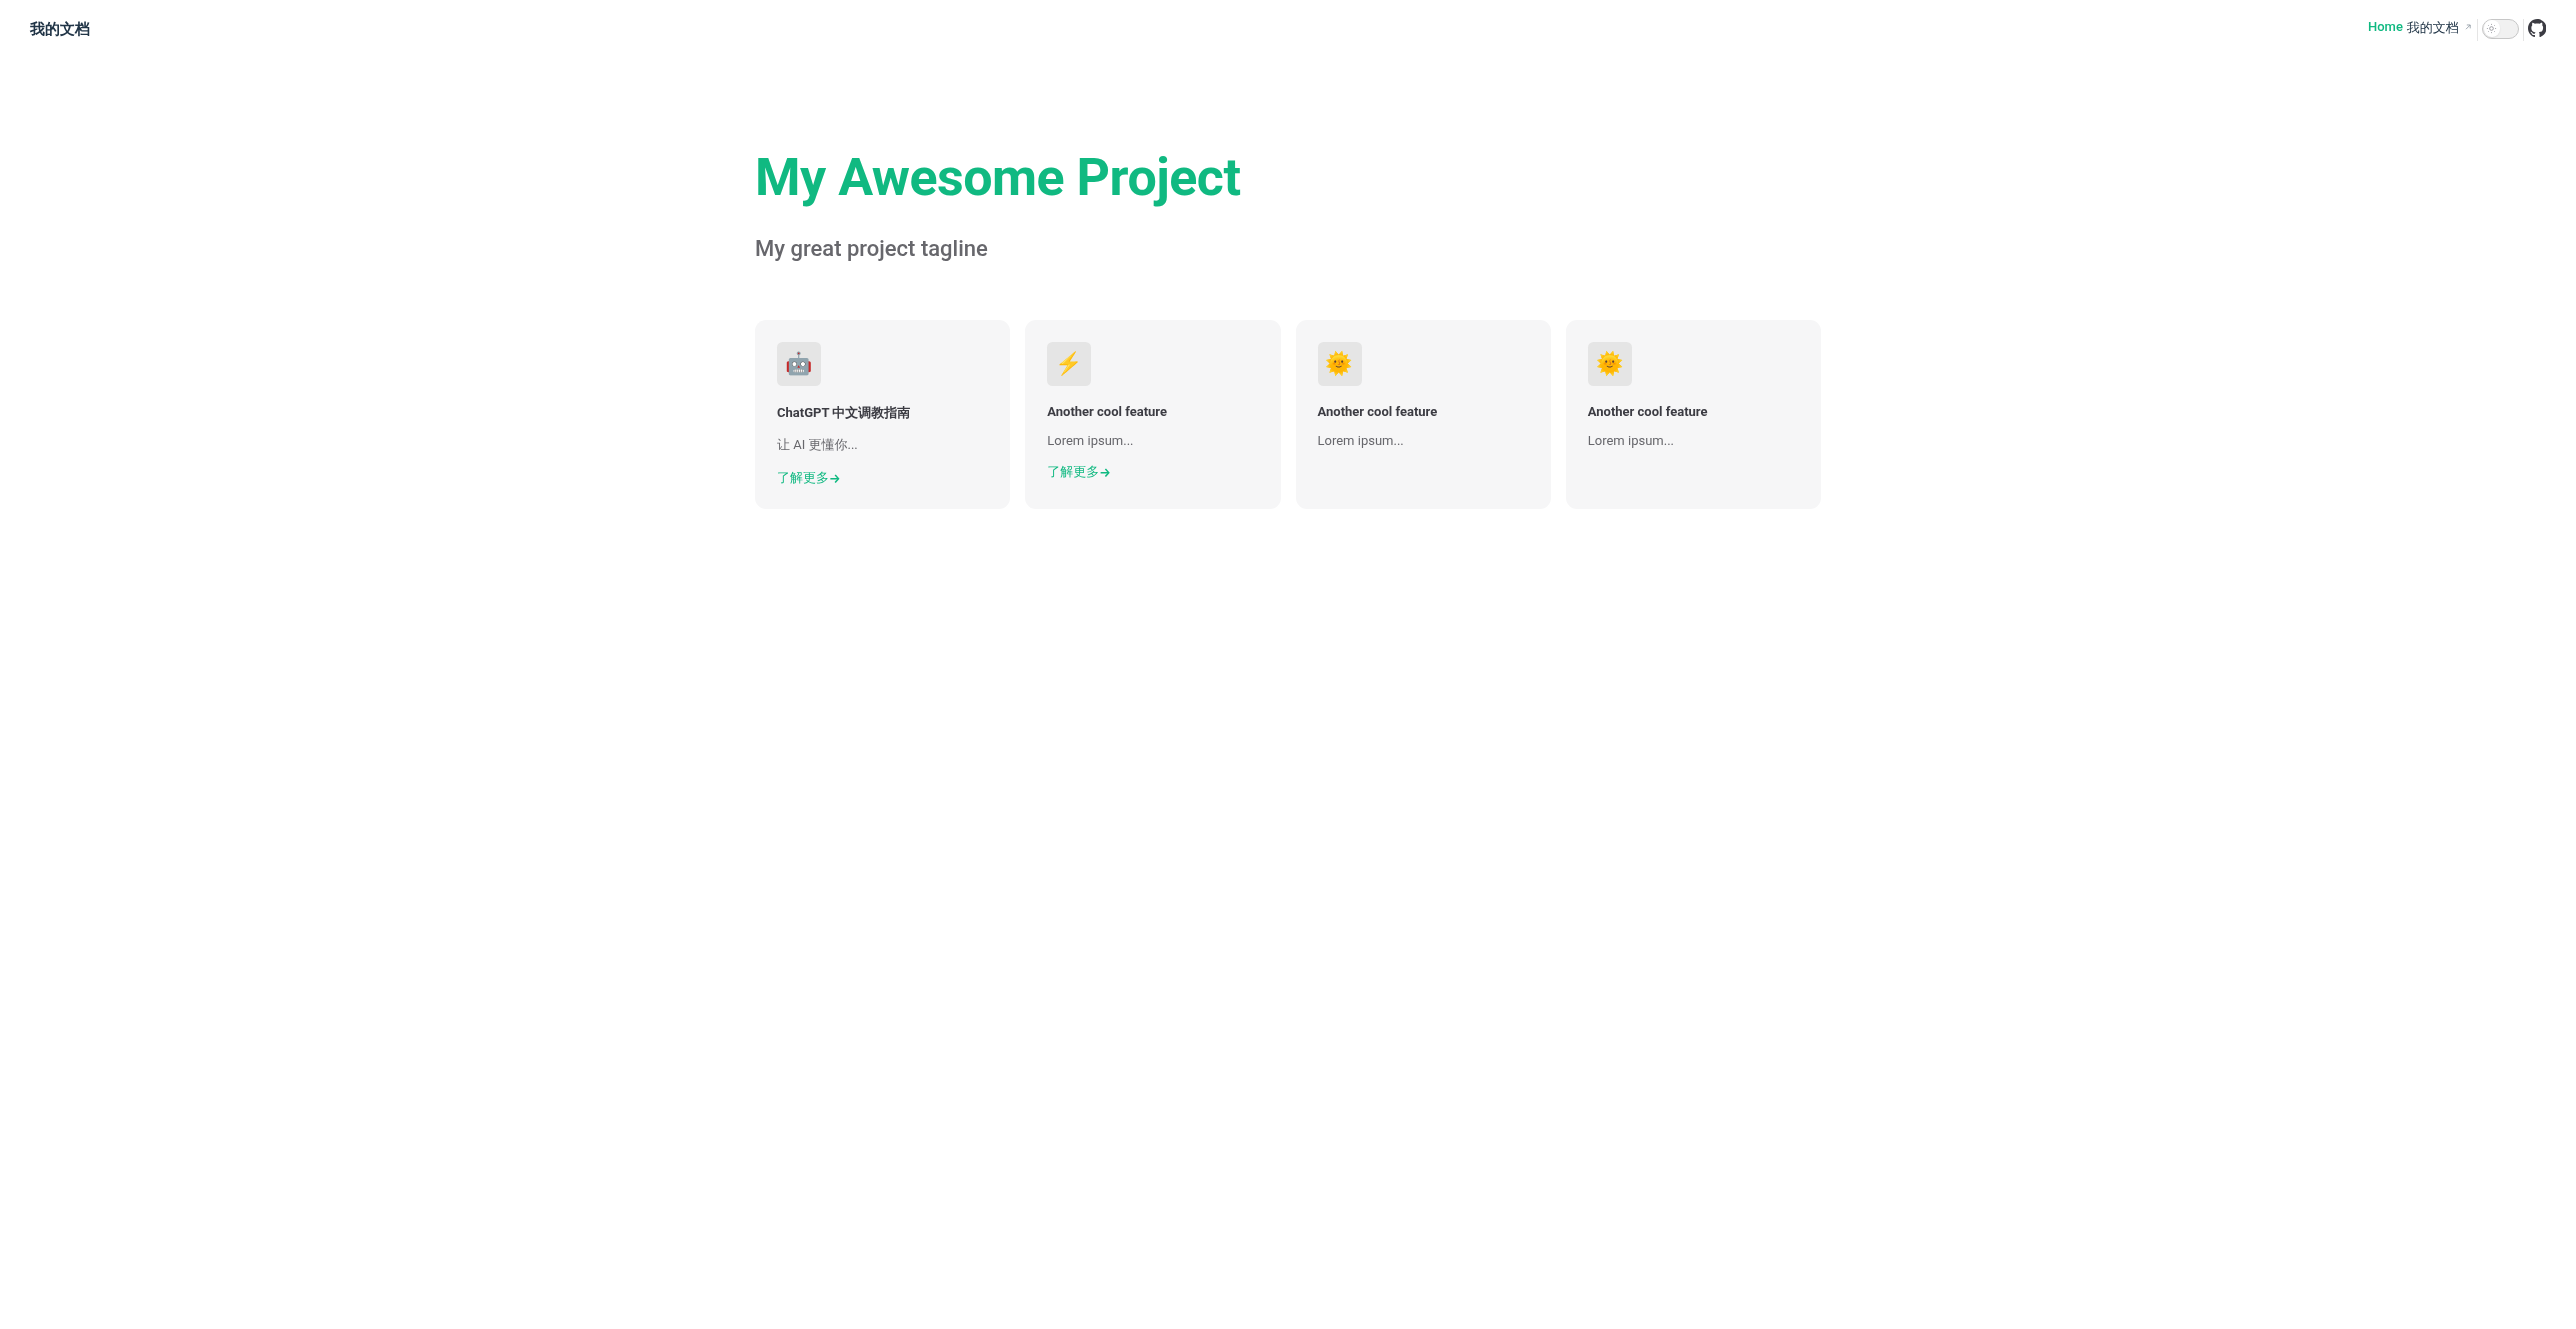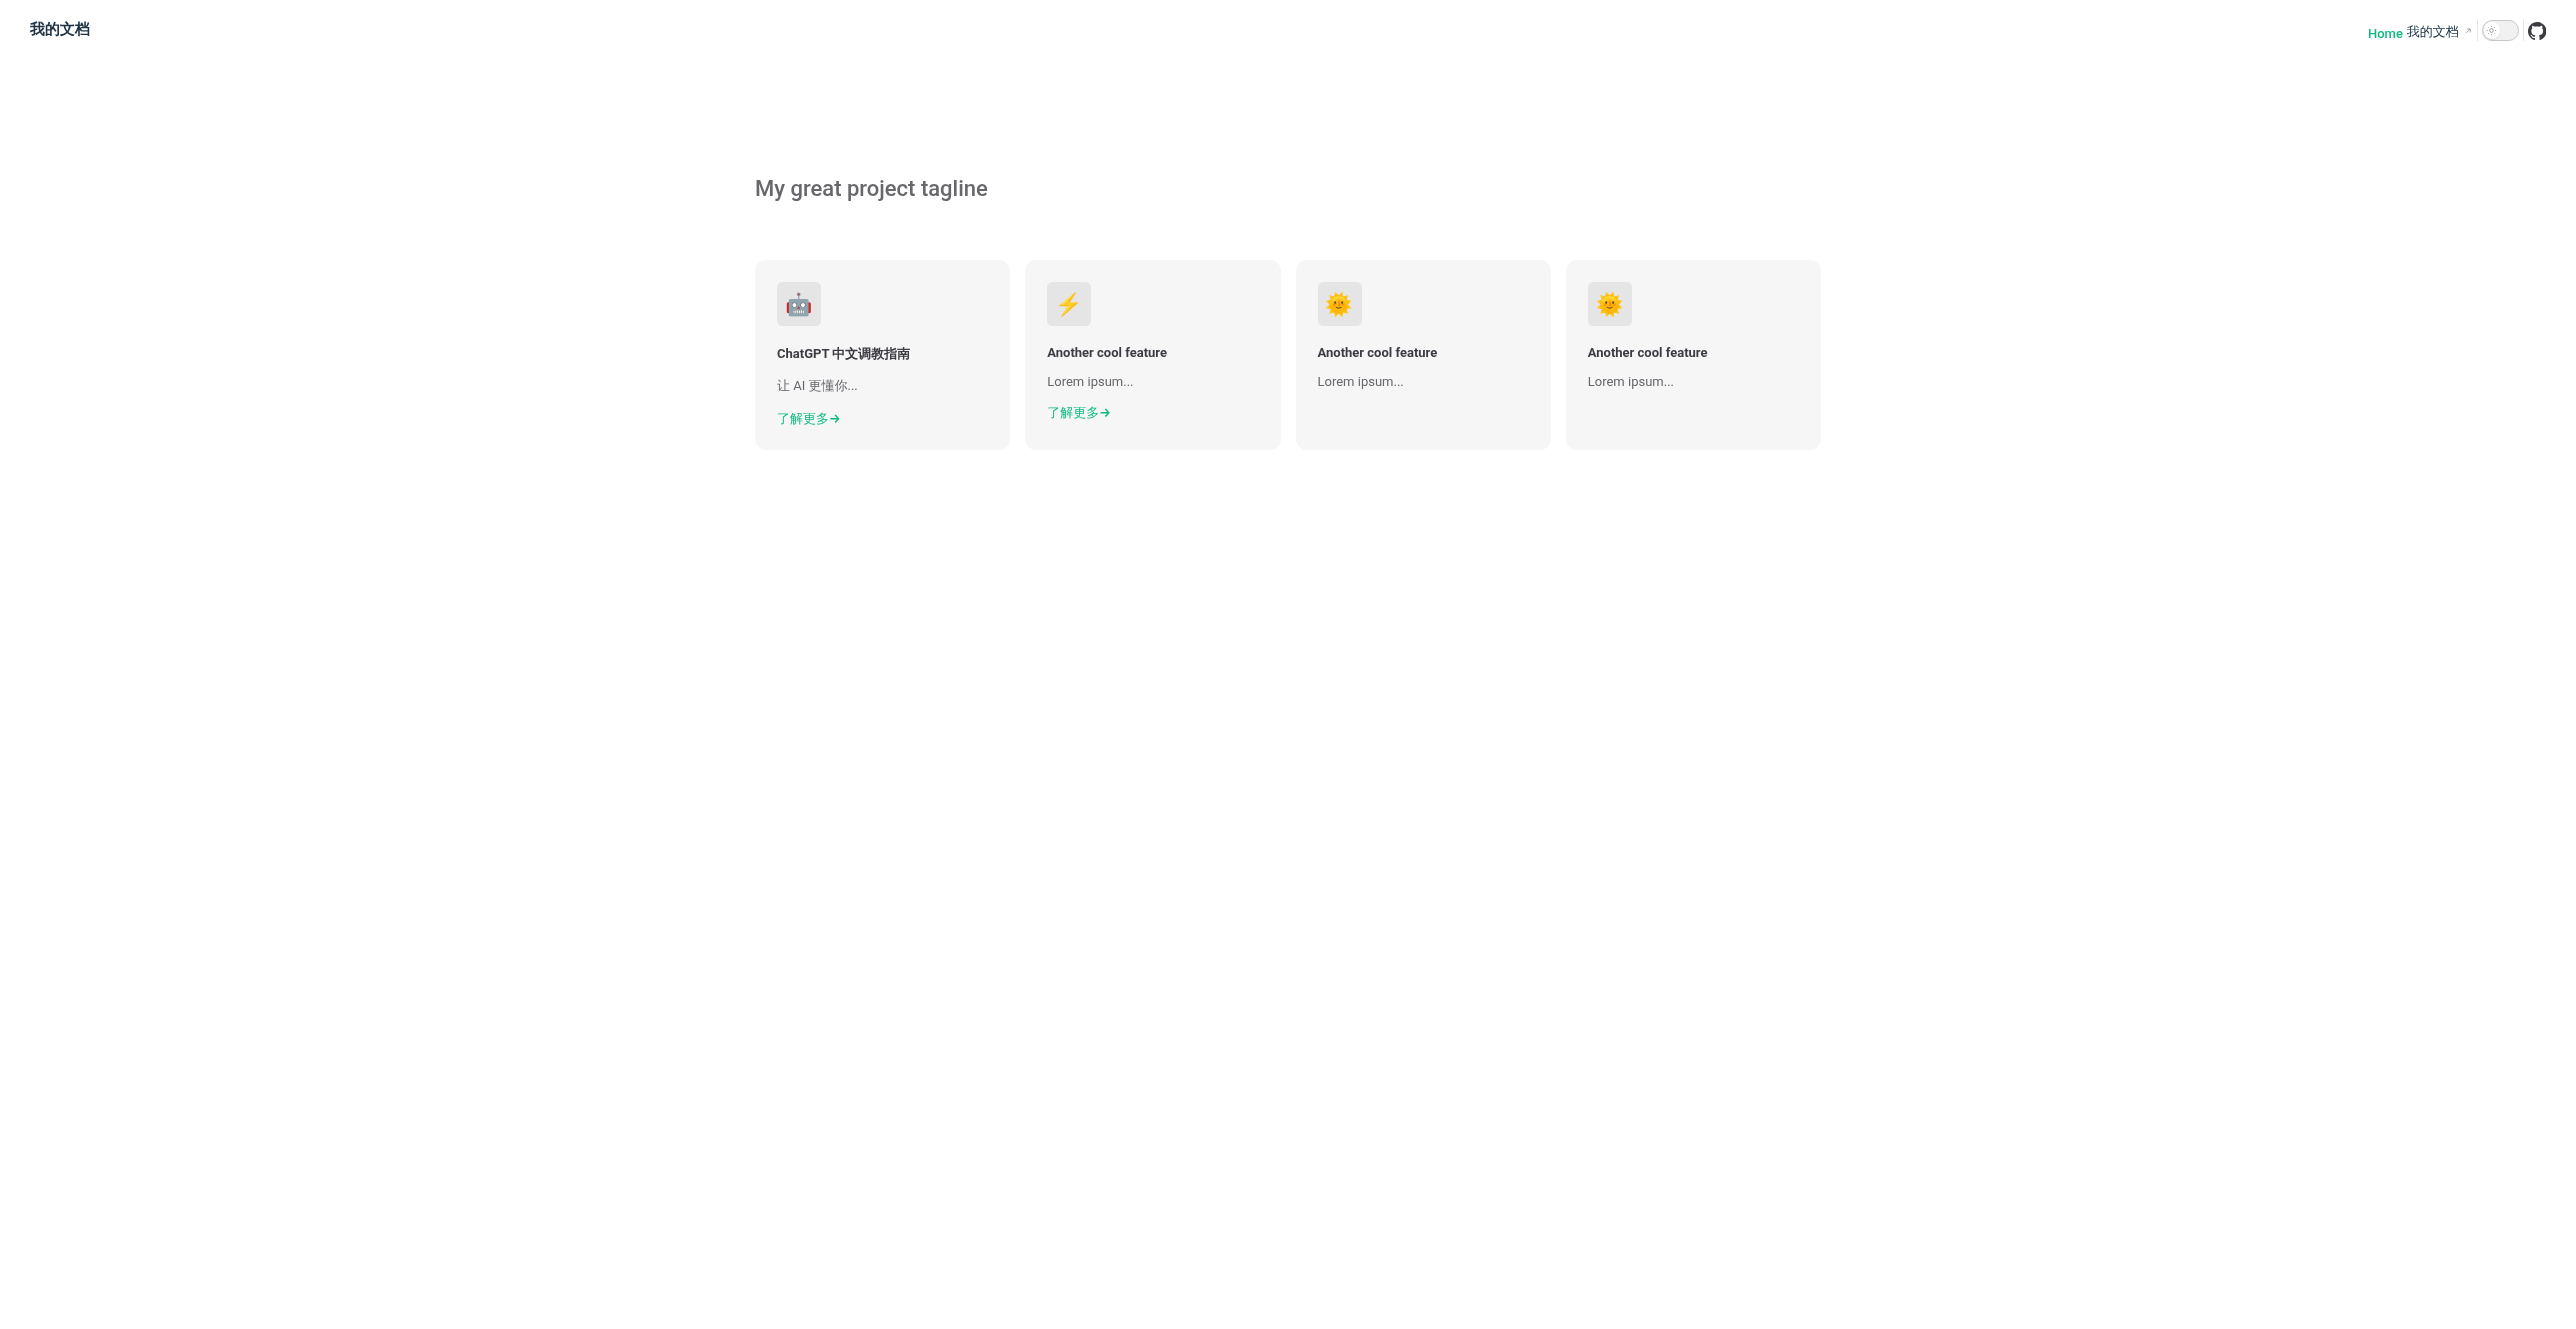--- a/index.html
+++ b/index.html
@@ -20,21 +20,21 @@
       height: 59px;
       background: #ffffff;
     }
     .nav-title {
       font-size: 15px;
       font-weight: 600;
       color: #213547;
     }
     .nav-right {
       display: flex;
-      align-items: flex-end;
+      align-items: flex-start;
       gap: 4px;
     }
     .nav-link {
       font-size: 13px;
       cursor: pointer;
       display: flex;
       align-items: center;
       gap: 3.7px;
     }
     .nav-link.active {
@@ -208,20 +208,21 @@
     <div class="github-link">
       <svg viewBox="0 0 24 24" fill="currentColor">
         <path d="M12 0C5.37 0 0 5.37 0 12c0 5.3 3.438 9.8 8.205 11.385.6.113.82-.258.82-.577 0-.285-.01-1.04-.015-2.04-3.338.724-4.042-1.61-4.042-1.61-.546-1.385-1.335-1.755-1.335-1.755-1.087-.744.084-.729.084-.729 1.205.084 1.838 1.236 1.838 1.236 1.07 1.835 2.809 1.305 3.495.998.108-.776.417-1.305.76-1.605-2.665-.3-5.466-1.332-5.466-5.93 0-1.31.465-2.38 1.235-3.22-.135-.303-.54-1.523.105-3.176 0 0 1.005-.322 3.3 1.23.96-.267 1.98-.399 3-.405 1.02.006 2.04.138 3 .405 2.28-1.552 3.285-1.23 3.285-1.23.645 1.653.24 2.873.12 3.176.765.84 1.23 1.91 1.23 3.22 0 4.61-2.805 5.625-5.475 5.92.42.36.81 1.096.81 2.22 0 1.606-.015 2.896-.015 3.286 0 .315.21.69.825.57C20.565 21.795 24 17.295 24 12c0-6.63-5.37-12-12-12"></path>
       </svg>
     </div>
   </div>
 </nav>
 
 <div class="container">
   <section class="hero">
+    <h1 class="hero-name">My Awesome Project</h1>
     <p class="hero-tagline">My great project tagline</p>
   </section>
 
   <section class="features">
     <div class="feature-card">
       <div class="feature-icon-box">
         <span>🤖</span>
       </div>
       <h2 class="feature-title">ChatGPT 中文调教指南</h2>
       <p class="feature-details">让 AI 更懂你...</p>

